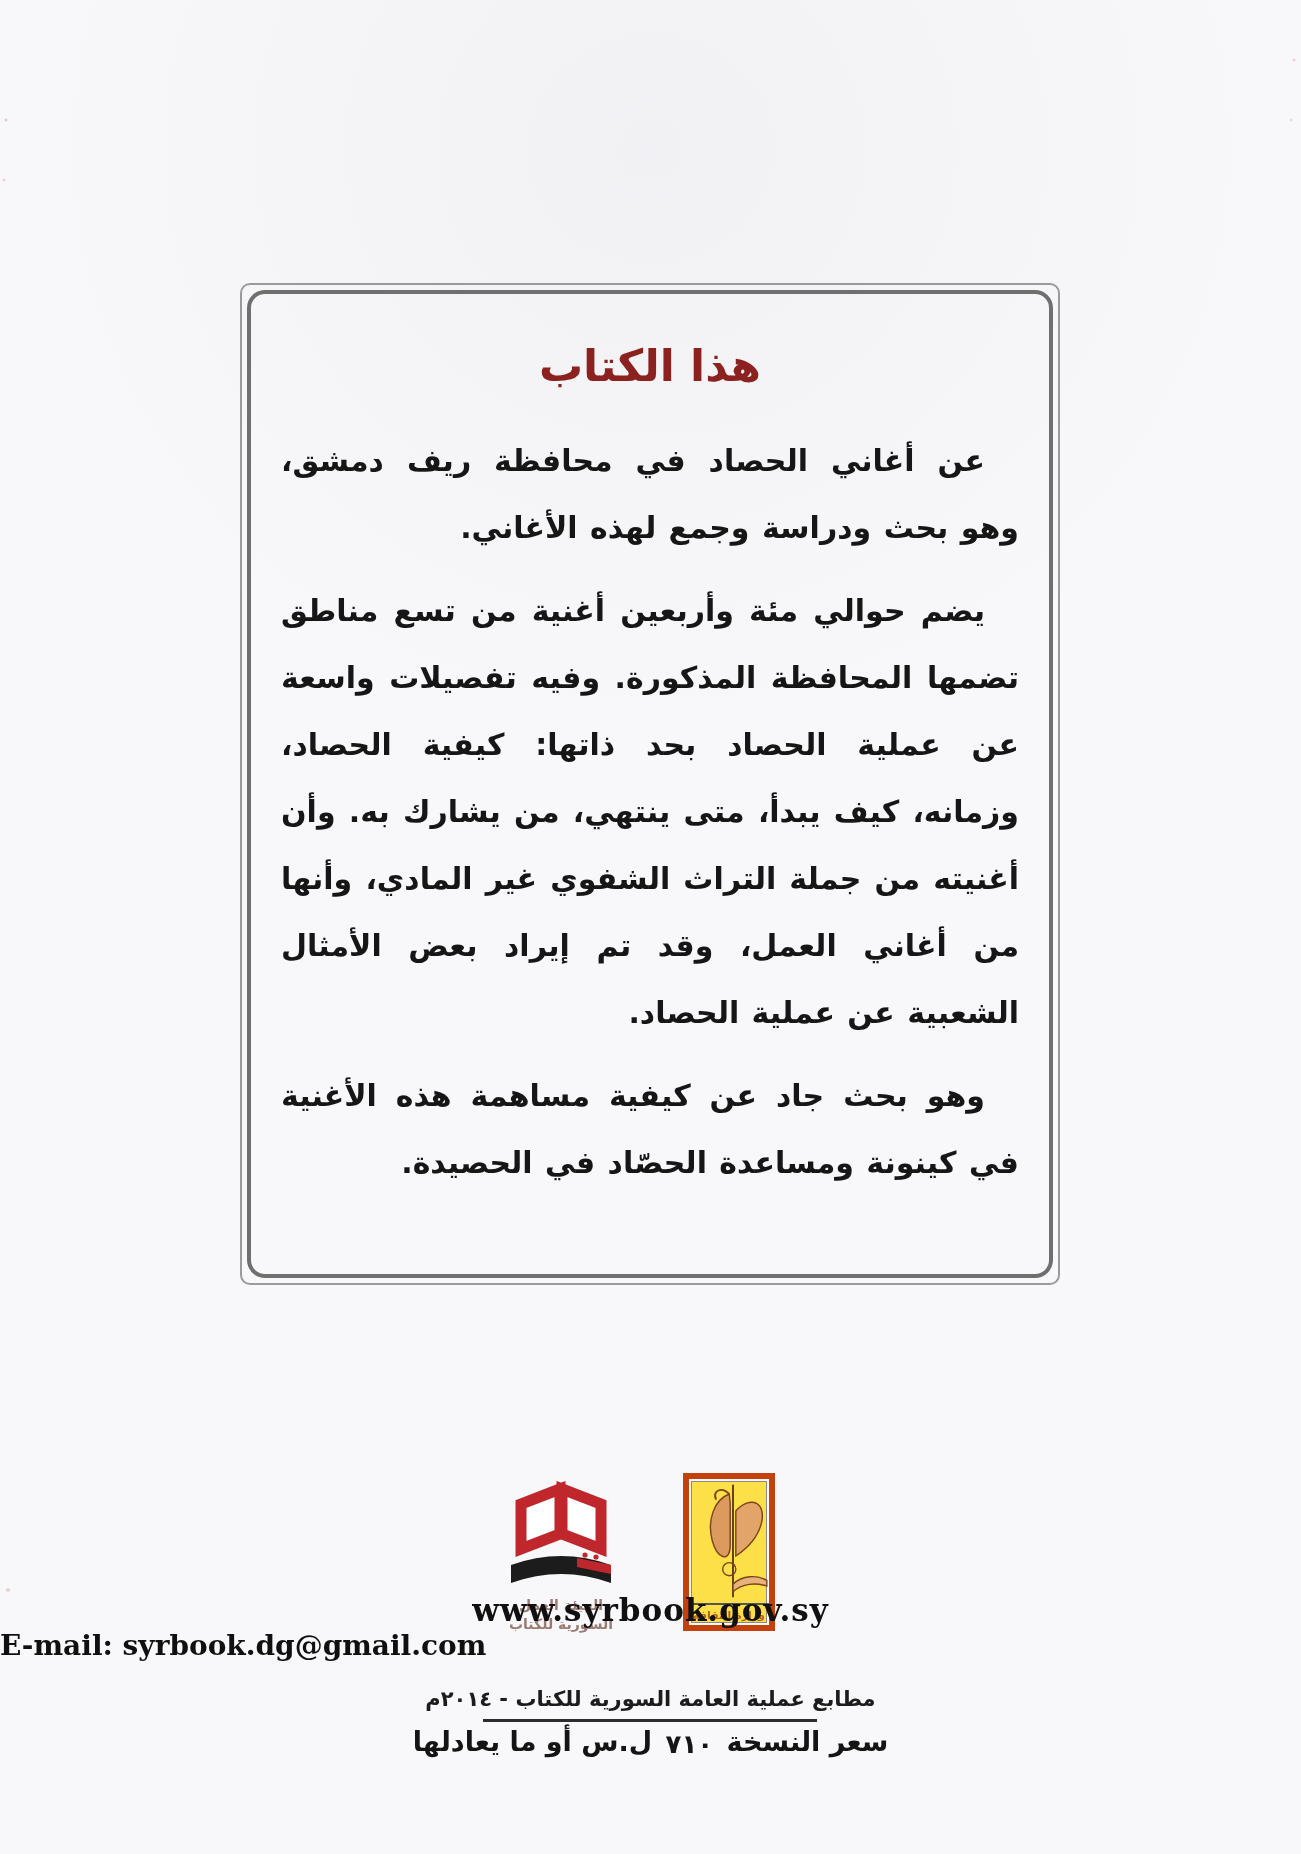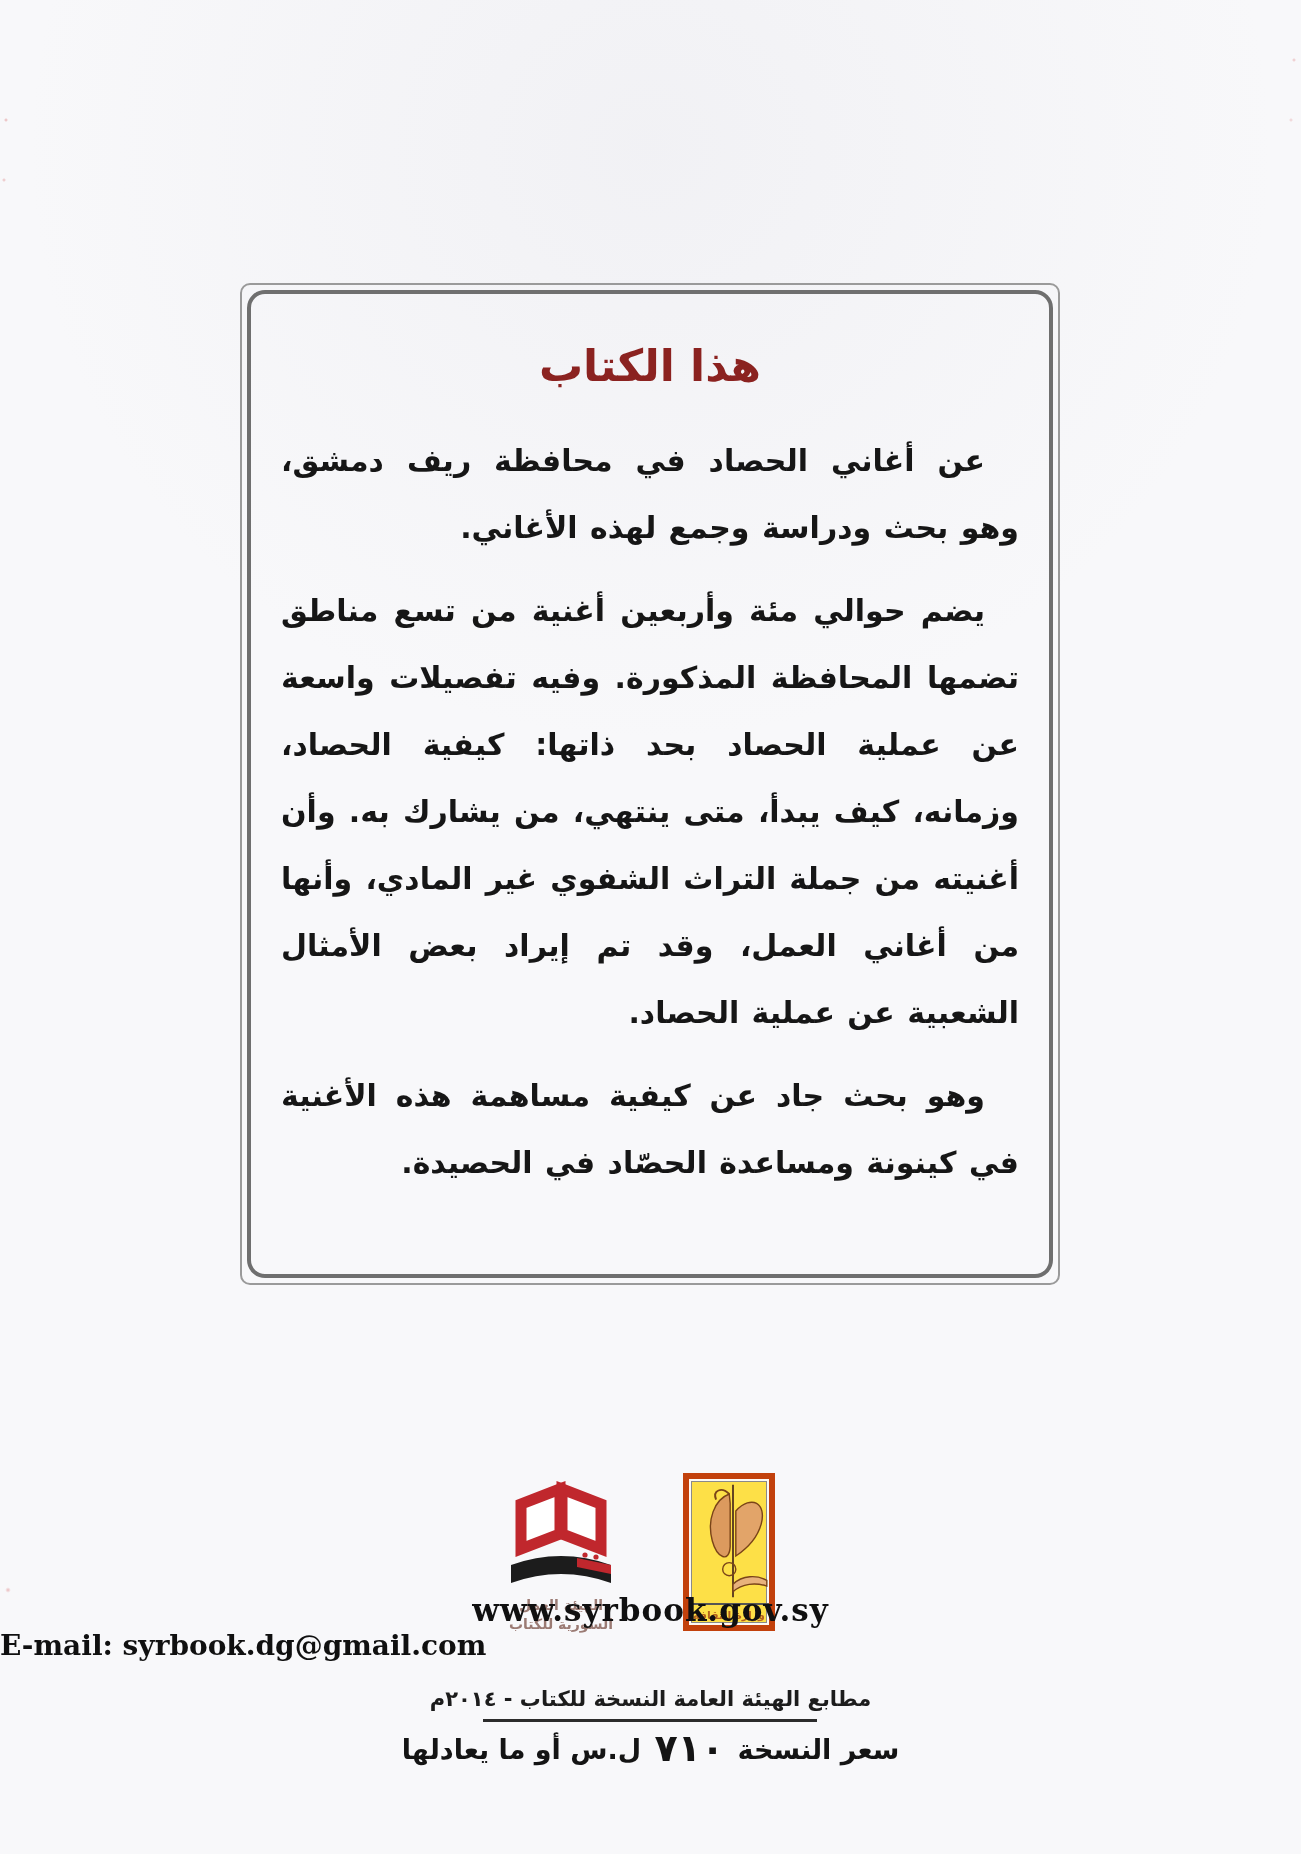--- a/index.html
+++ b/index.html
@@ -64,21 +64,21 @@
     font-family:"DejaVu Serif",serif;font-weight:bold;font-size:31px;color:#101010;letter-spacing:1px;}
   .mail{position:absolute;left:0;top:1629px;width:100%;text-align:left;
     font-family:"DejaVu Serif",serif;font-weight:bold;font-size:28px;color:#101010;}
   .phone{position:absolute;left:0;top:1663px;width:100%;text-align:center;
     direction:rtl;font-weight:bold;font-size:20px;color:#1c1c1c;}
   .printer{position:absolute;left:0;top:1687px;width:100%;text-align:center;
     direction:rtl;font-weight:bold;font-size:21px;color:#1c1c1c;}
   .divider{position:absolute;left:483px;top:1719px;width:334px;height:3px;background:#2c2c2c;}
   .price{position:absolute;left:0;top:1726px;width:100%;text-align:center;
     direction:rtl;font-weight:bold;font-size:27px;color:#141414;}
-  .price .amount{font-size:38px;letter-spacing:6px;vertical-align:-2px;padding:0 4px;}
+  .price .amount{font-size:26px;letter-spacing:6px;vertical-align:-2px;padding:0 4px;}
 </style>
 </head>
 <body>
 
 <div class="page">
   <div class="scan-noise"></div>
 
   <div class="frame-outer">
     <div class="frame-inner">
       <h1 class="book-title">هذا الكتاب</h1>
@@ -115,20 +115,20 @@
       <path d="M47 34 C64 16 80 26 74 48 C69 66 56 76 47 82 Z" fill="#e2a469" stroke="#7a4418" stroke-width="1.5"></path>
 
       <path d="M44 112 C54 102 70 102 80 108 L80 114 C68 110 54 111 44 120 Z" fill="#e8b27c" stroke="#7a4418" stroke-width="1.5"></path>
       <circle cx="40" cy="96" r="7" fill="none" stroke="#7a4418" stroke-width="1.5"></circle>
     </svg>
     <div class="bar">وزارة الثقافة</div>
   </div>
 
   <div class="site">www.syrbook.gov.sy</div>
   <div class="mail">E-mail: syrbook.dg@gmail.com</div>
-  <div class="printer">مطابع الهيئة العامة النسخة للكتاب - ٢٠١٤م</div>
+  <div class="printer">مطابع عملية العامة السورية للكتاب - ٢٠١٤م</div>
   <div class="divider"></div>
   <div class="price">
     <span>سعر النسخة</span>
     <span class="amount">٧١٠</span>
     <span>ل.س أو ما يعادلها</span>
   </div>
 </div>
 
 </body></html>

